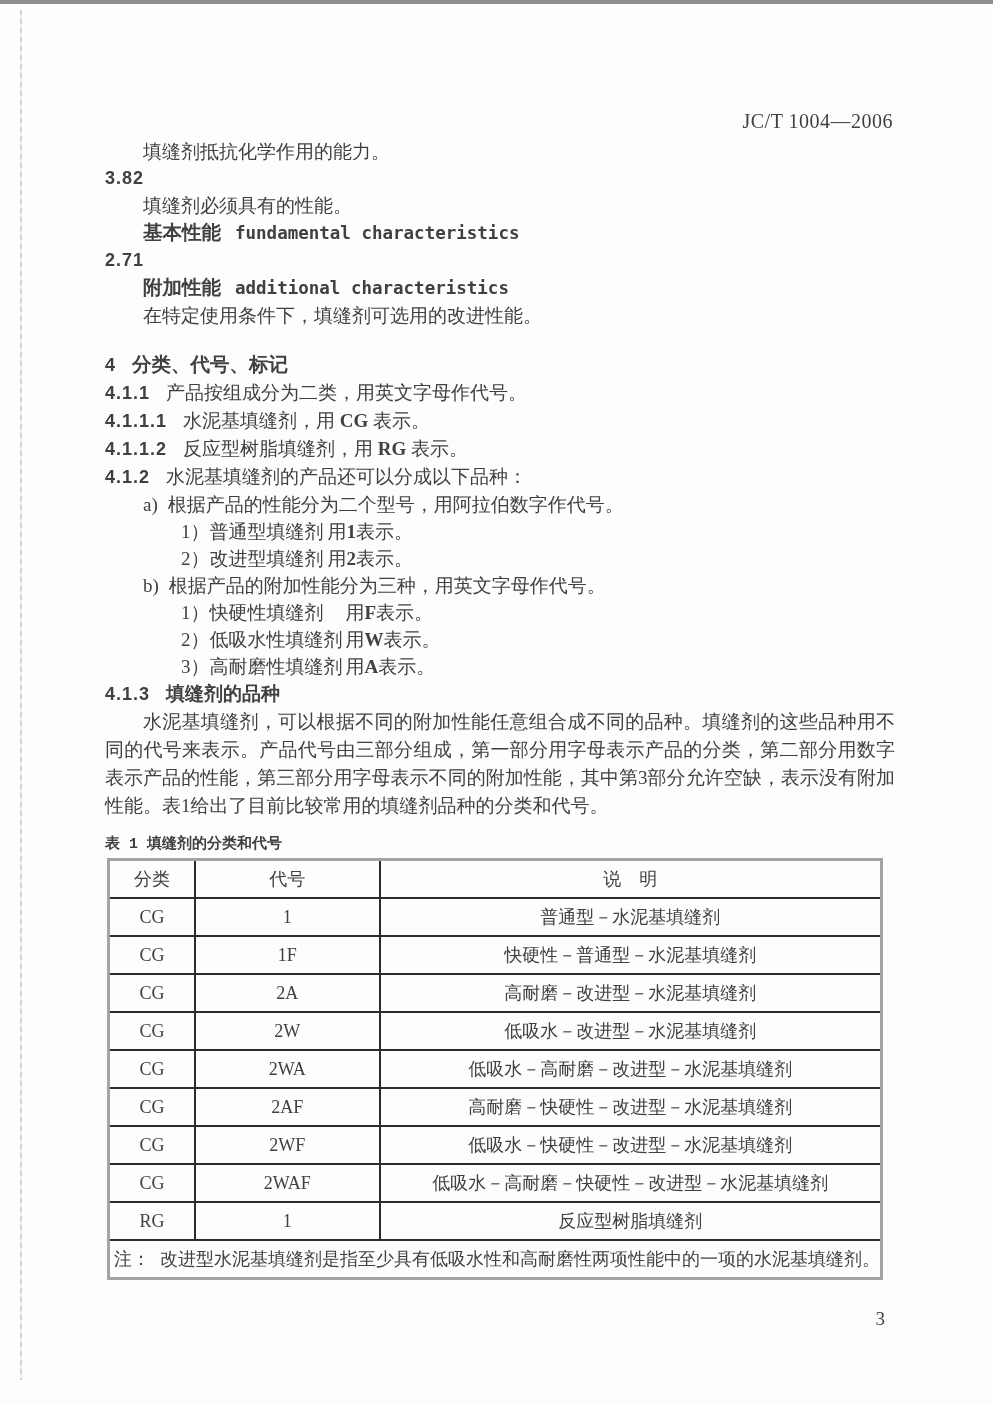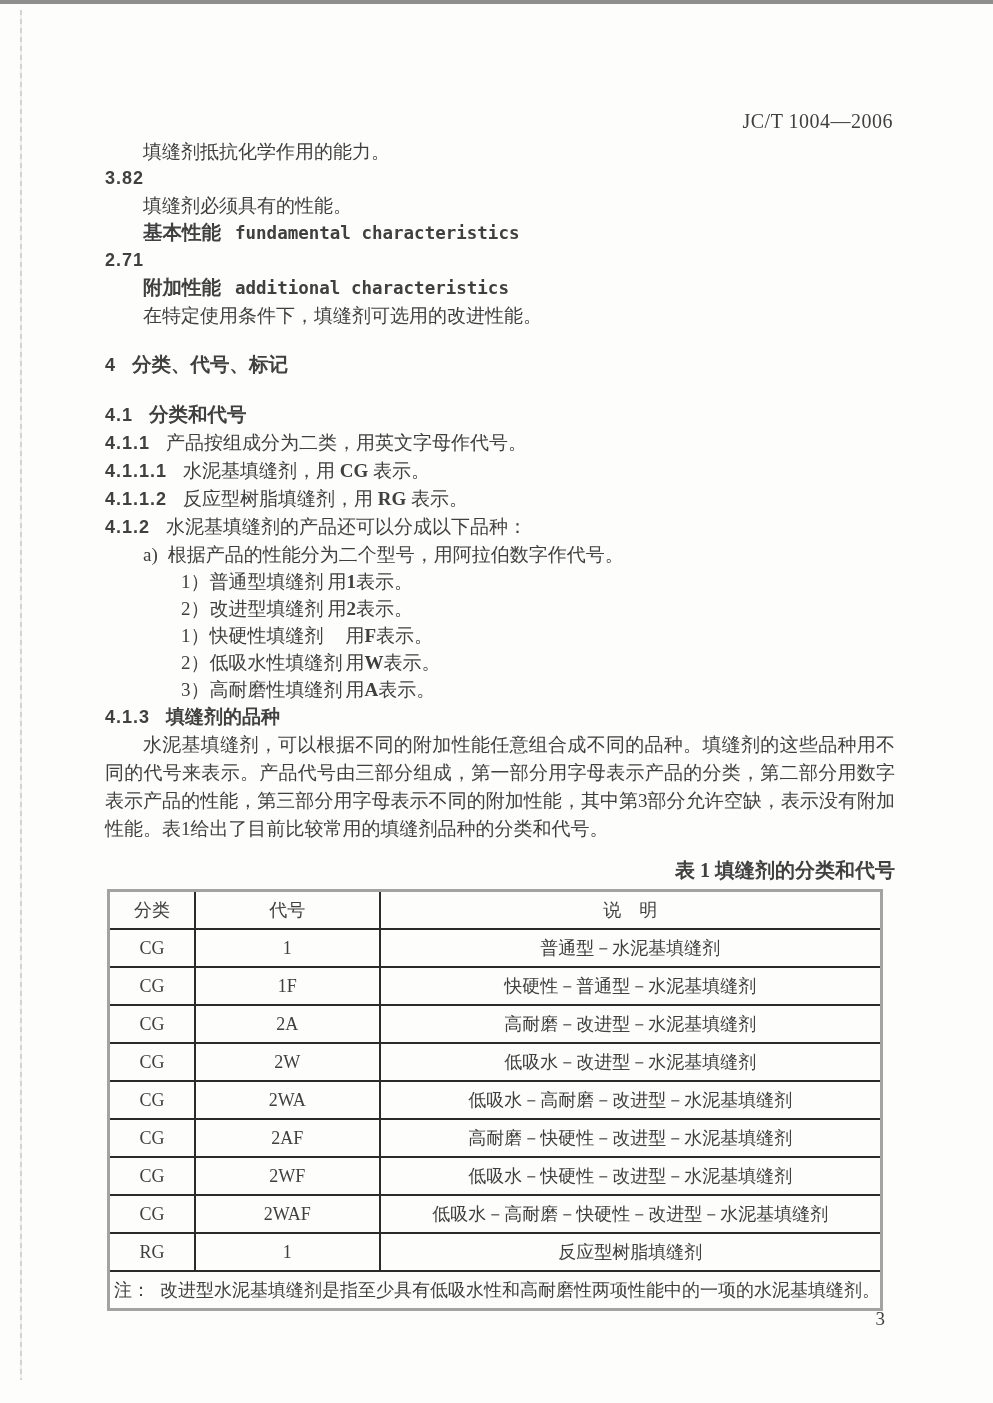--- a/index.html
+++ b/index.html
@@ -46,23 +46,23 @@
   .code{font-weight:700;}
   .marker{margin-right:10px;}
   .type-label{display:inline-block;}
   .la{width:118px;}
   .lb{width:136px;}
   .para{
     margin:0;font-size:19px;line-height:28px;
     text-align:justify;text-indent:38px;
   }
   .tcap{
-    margin:14px 0 5px;text-align:right;
-    font-family:Liberation Serif, serif;
-    font-weight:700;font-size:20px;
+    margin:14px 0 5px;text-align:left;
+    font-family:Liberation Mono, monospace;
+    font-weight:700;font-size:15px;
   }
   table.t1{
     border-collapse:collapse;table-layout:fixed;
     margin-left:2px;width:776px;
     border:3px solid #a3a3a3;
   }
   table.t1 th,table.t1 td{
     border:2px solid #2b2b2b;
     height:34px;text-align:center;vertical-align:middle;
     font-size:18px;font-weight:400;padding:1px 4px;
@@ -96,36 +96,36 @@
     <p class="line cnum">3.82</p>
     <p class="line ind1">填缝剂必须具有的性能。</p>
     <p class="line ind1"><span class="zh-term">基本性能</span><span class="en-term">fundamental characteristics</span></p>
 
     <p class="line cnum">2.71</p>
     <p class="line ind1"><span class="zh-term">附加性能</span><span class="en-term">additional characteristics</span></p>
     <p class="line ind1">在特定使用条件下，填缝剂可选用的改进性能。</p>
 
     <p class="line heading mt1"><span class="num">4</span><span>分类、代号、标记</span></p>
 
-    <p class="line heading mt1"><span class="num">4.1</span><span>分类和代号</span></p>
 
     <p class="line"><span class="num">4.1.1</span><span>产品按组成分为二类，用英文字母作代号。</span></p>
 
     <p class="line"><span class="num">4.1.1.1</span><span>水泥基填缝剂，用 </span><span class="code">CG</span><span> 表示。</span></p>
 
     <p class="line"><span class="num">4.1.1.2</span><span>反应型树脂填缝剂，用 </span><span class="code">RG</span><span> 表示。</span></p>
 
     <p class="line"><span class="num">4.1.2</span><span>水泥基填缝剂的产品还可以分成以下品种：</span></p>
 
     <p class="line ind1"><span class="marker">a)</span><span>根据产品的性能分为二个型号，用阿拉伯数字作代号。</span></p>
 
     <p class="line ind2"><span>1）</span><span class="type-label la">普通型填缝剂</span><span>用</span><span class="code">1</span><span>表示。</span></p>
 
     <p class="line ind2"><span>2）</span><span class="type-label la">改进型填缝剂</span><span>用</span><span class="code">2</span><span>表示。</span></p>
 
+    <p class="line ind1"><span class="marker">b)</span><span>根据产品的附加性能分为三种，用英文字母作代号。</span></p>
 
     <p class="line ind2"><span>1）</span><span class="type-label lb">快硬性填缝剂</span><span>用</span><span class="code">F</span><span>表示。</span></p>
 
     <p class="line ind2"><span>2）</span><span class="type-label lb">低吸水性填缝剂</span><span>用</span><span class="code">W</span><span>表示。</span></p>
 
     <p class="line ind2"><span>3）</span><span class="type-label lb">高耐磨性填缝剂</span><span>用</span><span class="code">A</span><span>表示。</span></p>
 
     <p class="line"><span class="num">4.1.3</span><span class="sans">填缝剂的品种</span></p>
 
     <p class="para">水泥基填缝剂，可以根据不同的附加性能任意组合成不同的品种。填缝剂的这些品种用不同的代号来表示。产品代号由三部分组成，第一部分用字母表示产品的分类，第二部分用数字表示产品的性能，第三部分用字母表示不同的附加性能，其中第3部分允许空缺，表示没有附加性能。表1给出了目前比较常用的填缝剂品种的分类和代号。</p>

